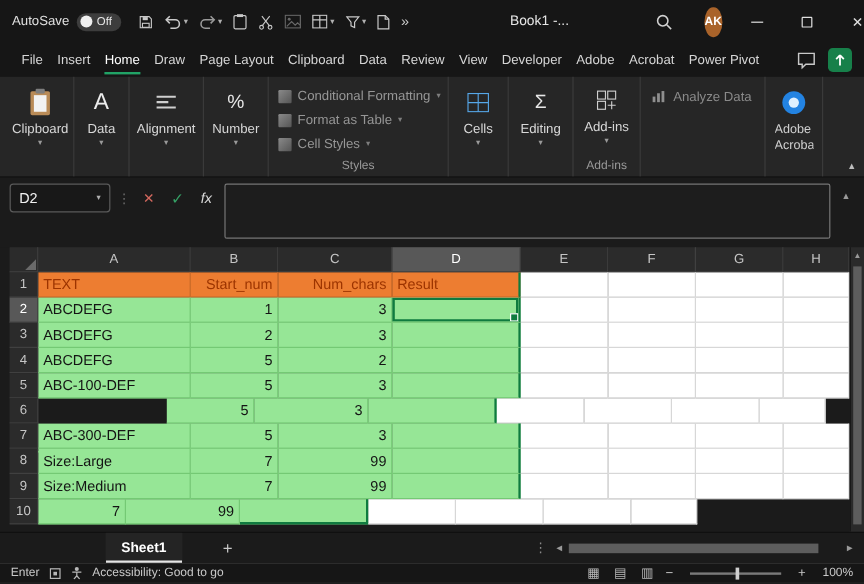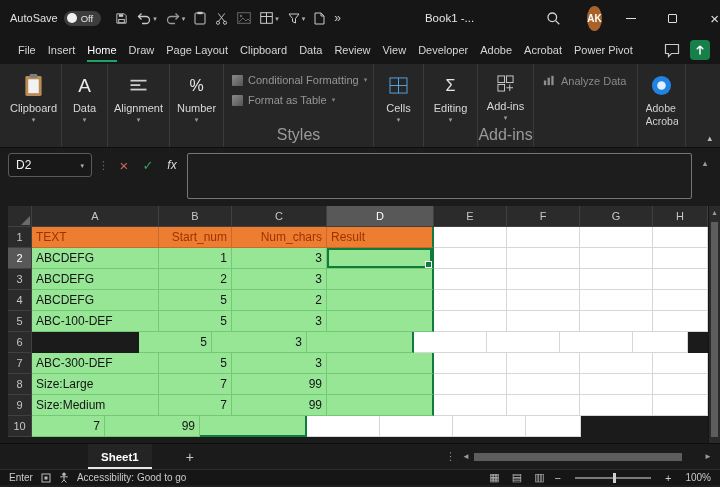--- a/index.html
+++ b/index.html
@@ -33,21 +33,21 @@
   .menu-tab.active { color:#fff; font-weight:normal; }
   .menu-tab.active::after { content:""; position:absolute; left:6px; right:6px; bottom:2px; height:2px; background:#21a366; }
   .menubar-right { margin-left:auto; display:flex; align-items:center; gap:10px; padding-right:10px; }
 
   
   .ribbon { height:84px; background:#262626; display:flex; padding-left:6px; position:relative; border-bottom:1px solid #0e0e0e; }
   .rgroup { position:relative; height:100%; border-right:1px solid #3a3a3a; display:flex; flex-direction:column; align-items:center; padding-top:8px; gap:3px; }
   .big-icon { height:27px; display:flex; align-items:center; justify-content:center; }
   .rg-label { font-size:11px; color:#d8d8d8; white-space:nowrap; }
   .rg-caret { font-size:7px; color:#9a9a9a; line-height:6px; }
-  .rg-footer { position:absolute; bottom:3px; left:0; right:0; text-align:center; font-size:16px; color:#9a9a9a; }
+  .rg-footer { position:absolute; bottom:3px; left:0; right:0; text-align:center; font-size:10px; color:#9a9a9a; }
   .bigA { font-size:19px; color:#ececec; }
   .bigpct { font-size:16px; color:#e6e6e6; }
   .bigsigma { font-size:16px; color:#e6e6e6; }
   .styles-col { display:flex; flex-direction:column; align-self:stretch; padding:0 4px; }
   .styles-item { display:flex; align-items:center; gap:5px; height:20px; font-size:11px; color:#969696; padding-left:4px; white-space:nowrap; }
   .sicon { width:11px; height:11px; background:linear-gradient(135deg,#8a8a8a,#555); border-radius:1px; flex:none; }
   .scaret { font-size:7px; color:#7e7e7e; }
   .analyze-row { display:flex; align-items:center; gap:6px; font-size:11px; color:#8a8a8a; margin-top:2px; white-space:nowrap; }
   .acrobat-label { font-size:10.5px; color:#d0d0d0; width:32px; height:26px; overflow:hidden; line-height:13px; text-align:left; }
   .ribbon-collapse { position:absolute; right:8px; bottom:4px; font-size:9px; color:#bdbdbd; }
@@ -281,20 +281,25 @@
   <div class="rgroup" style="width:150px; padding-top:6px;">
     <div class="styles-col" id="styles-items">
         <div class="styles-item">
           <span class="sicon"></span>
           <span>Conditional Formatting</span>
           <span class="scaret">▾</span>
         </div>
         <div class="styles-item">
           <span class="sicon"></span>
           <span>Format as Table</span>
+          <span class="scaret">▾</span>
+        </div>
+        <div class="styles-item">
+          <span class="sicon"></span>
+          <span>Cell Styles</span>
           <span class="scaret">▾</span>
         </div>
       </div>
     <div class="rg-footer">Styles</div>
   </div>
   <div class="rgroup" style="width:50px">
     <div class="big-icon">
       <svg width="19" height="17" viewBox="0 0 20 18">
           <rect x="1" y="1" width="18" height="16" fill="none" stroke="#56a7e8"></rect>
           <line x1="1" y1="9" x2="19" y2="9" stroke="#56a7e8"></line>

